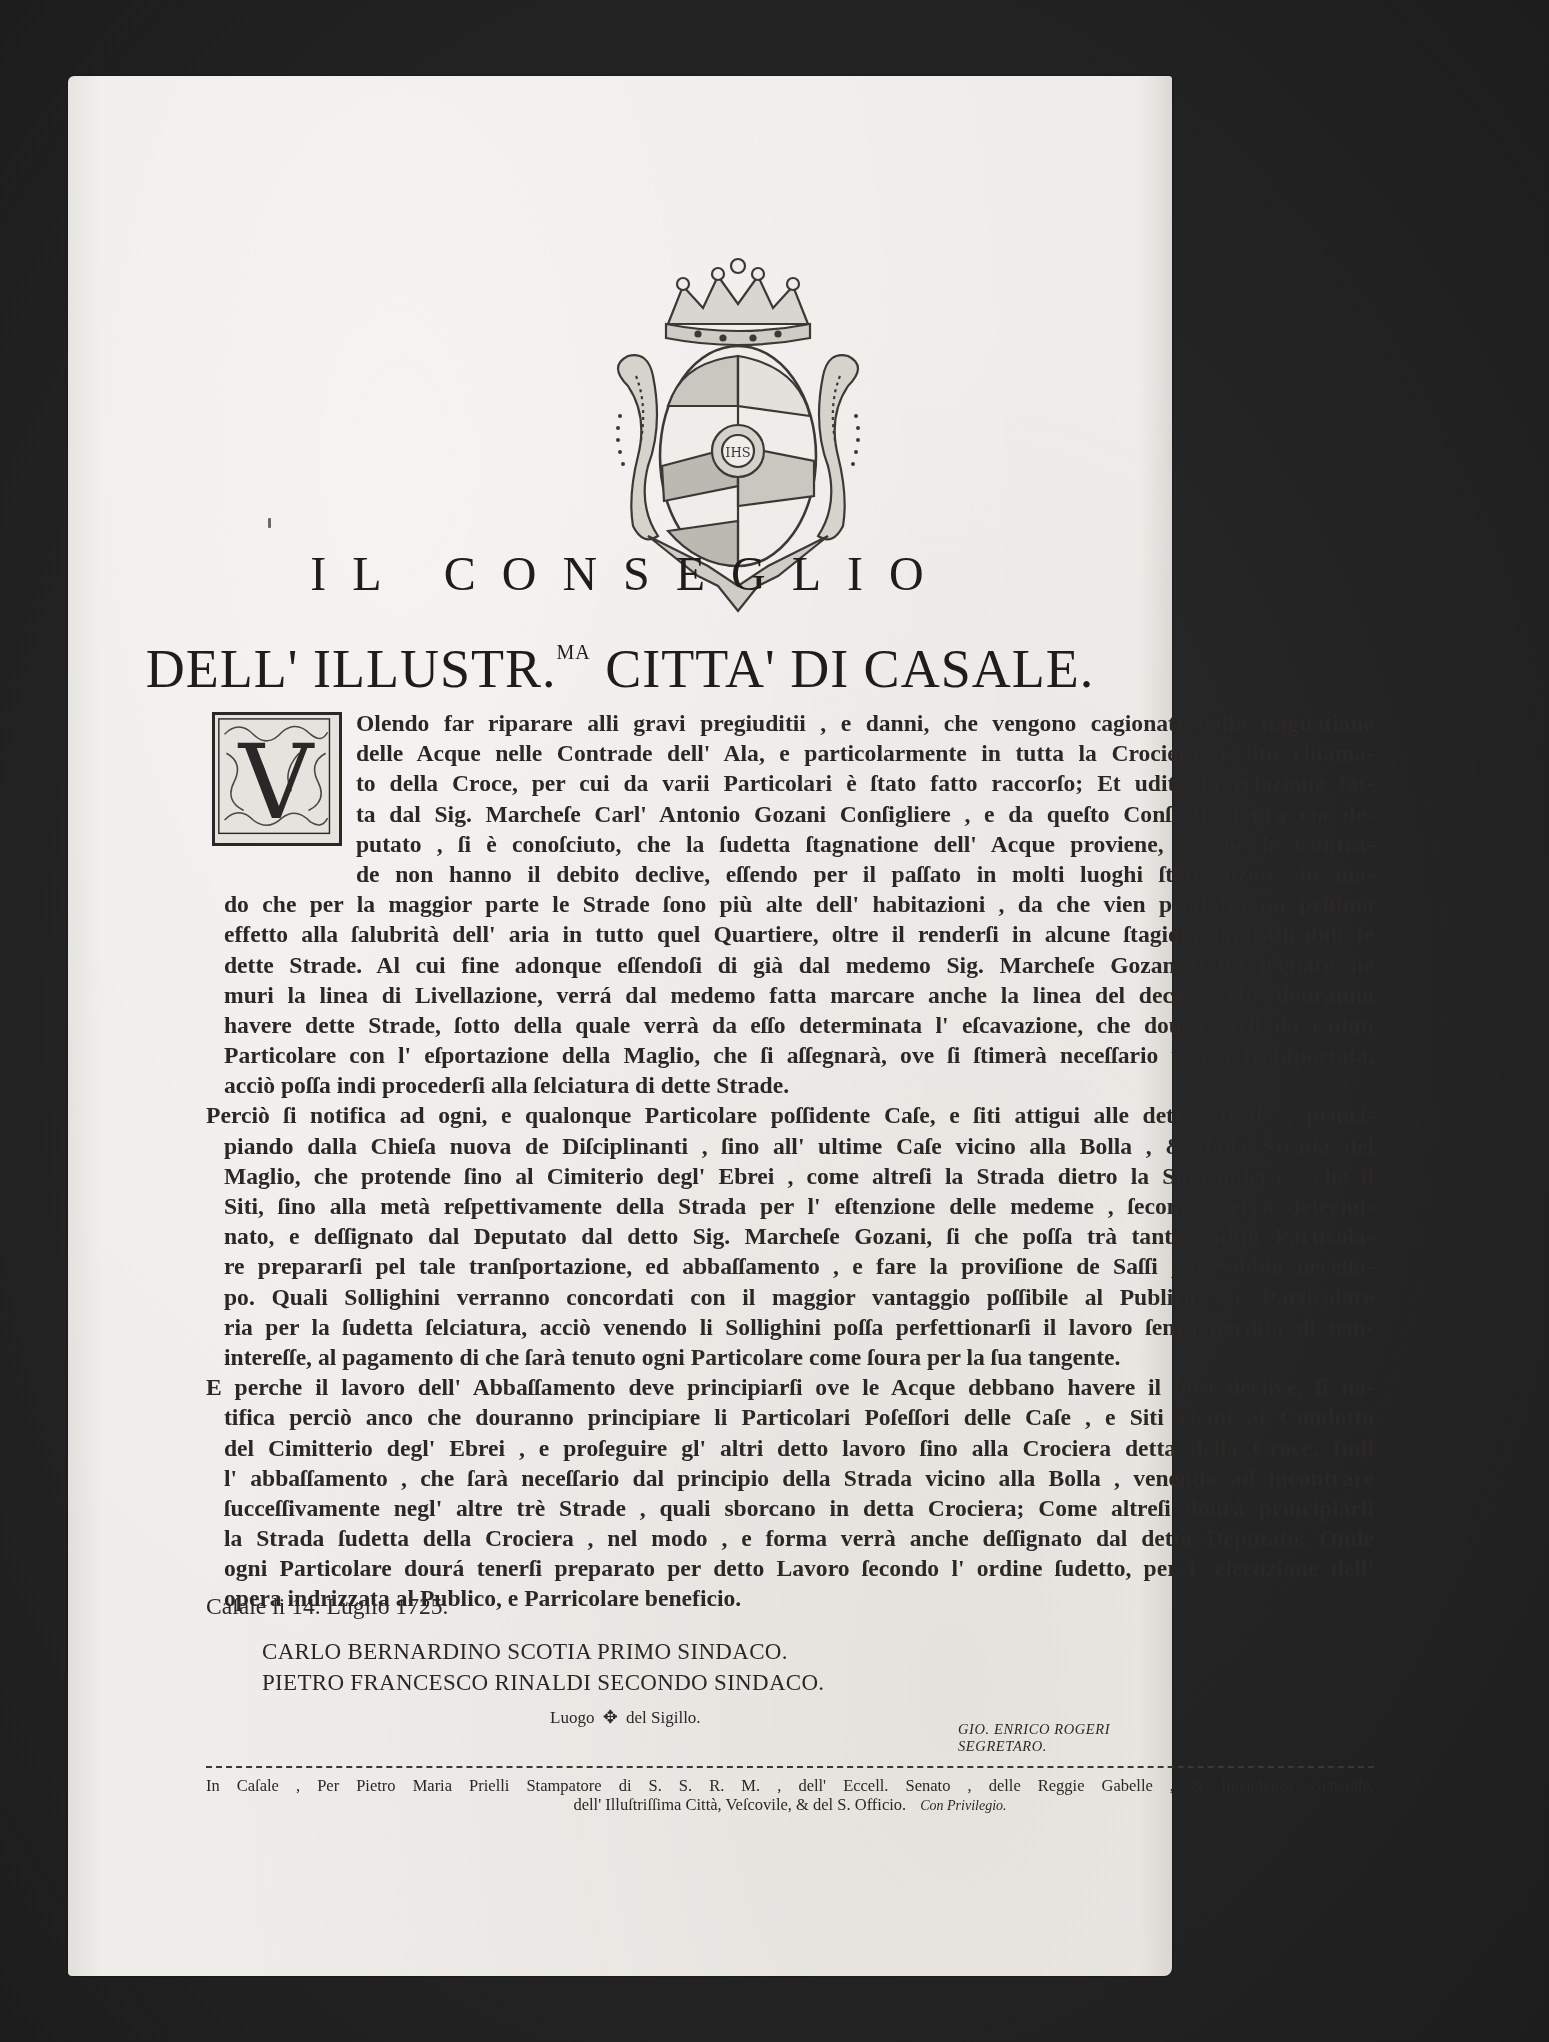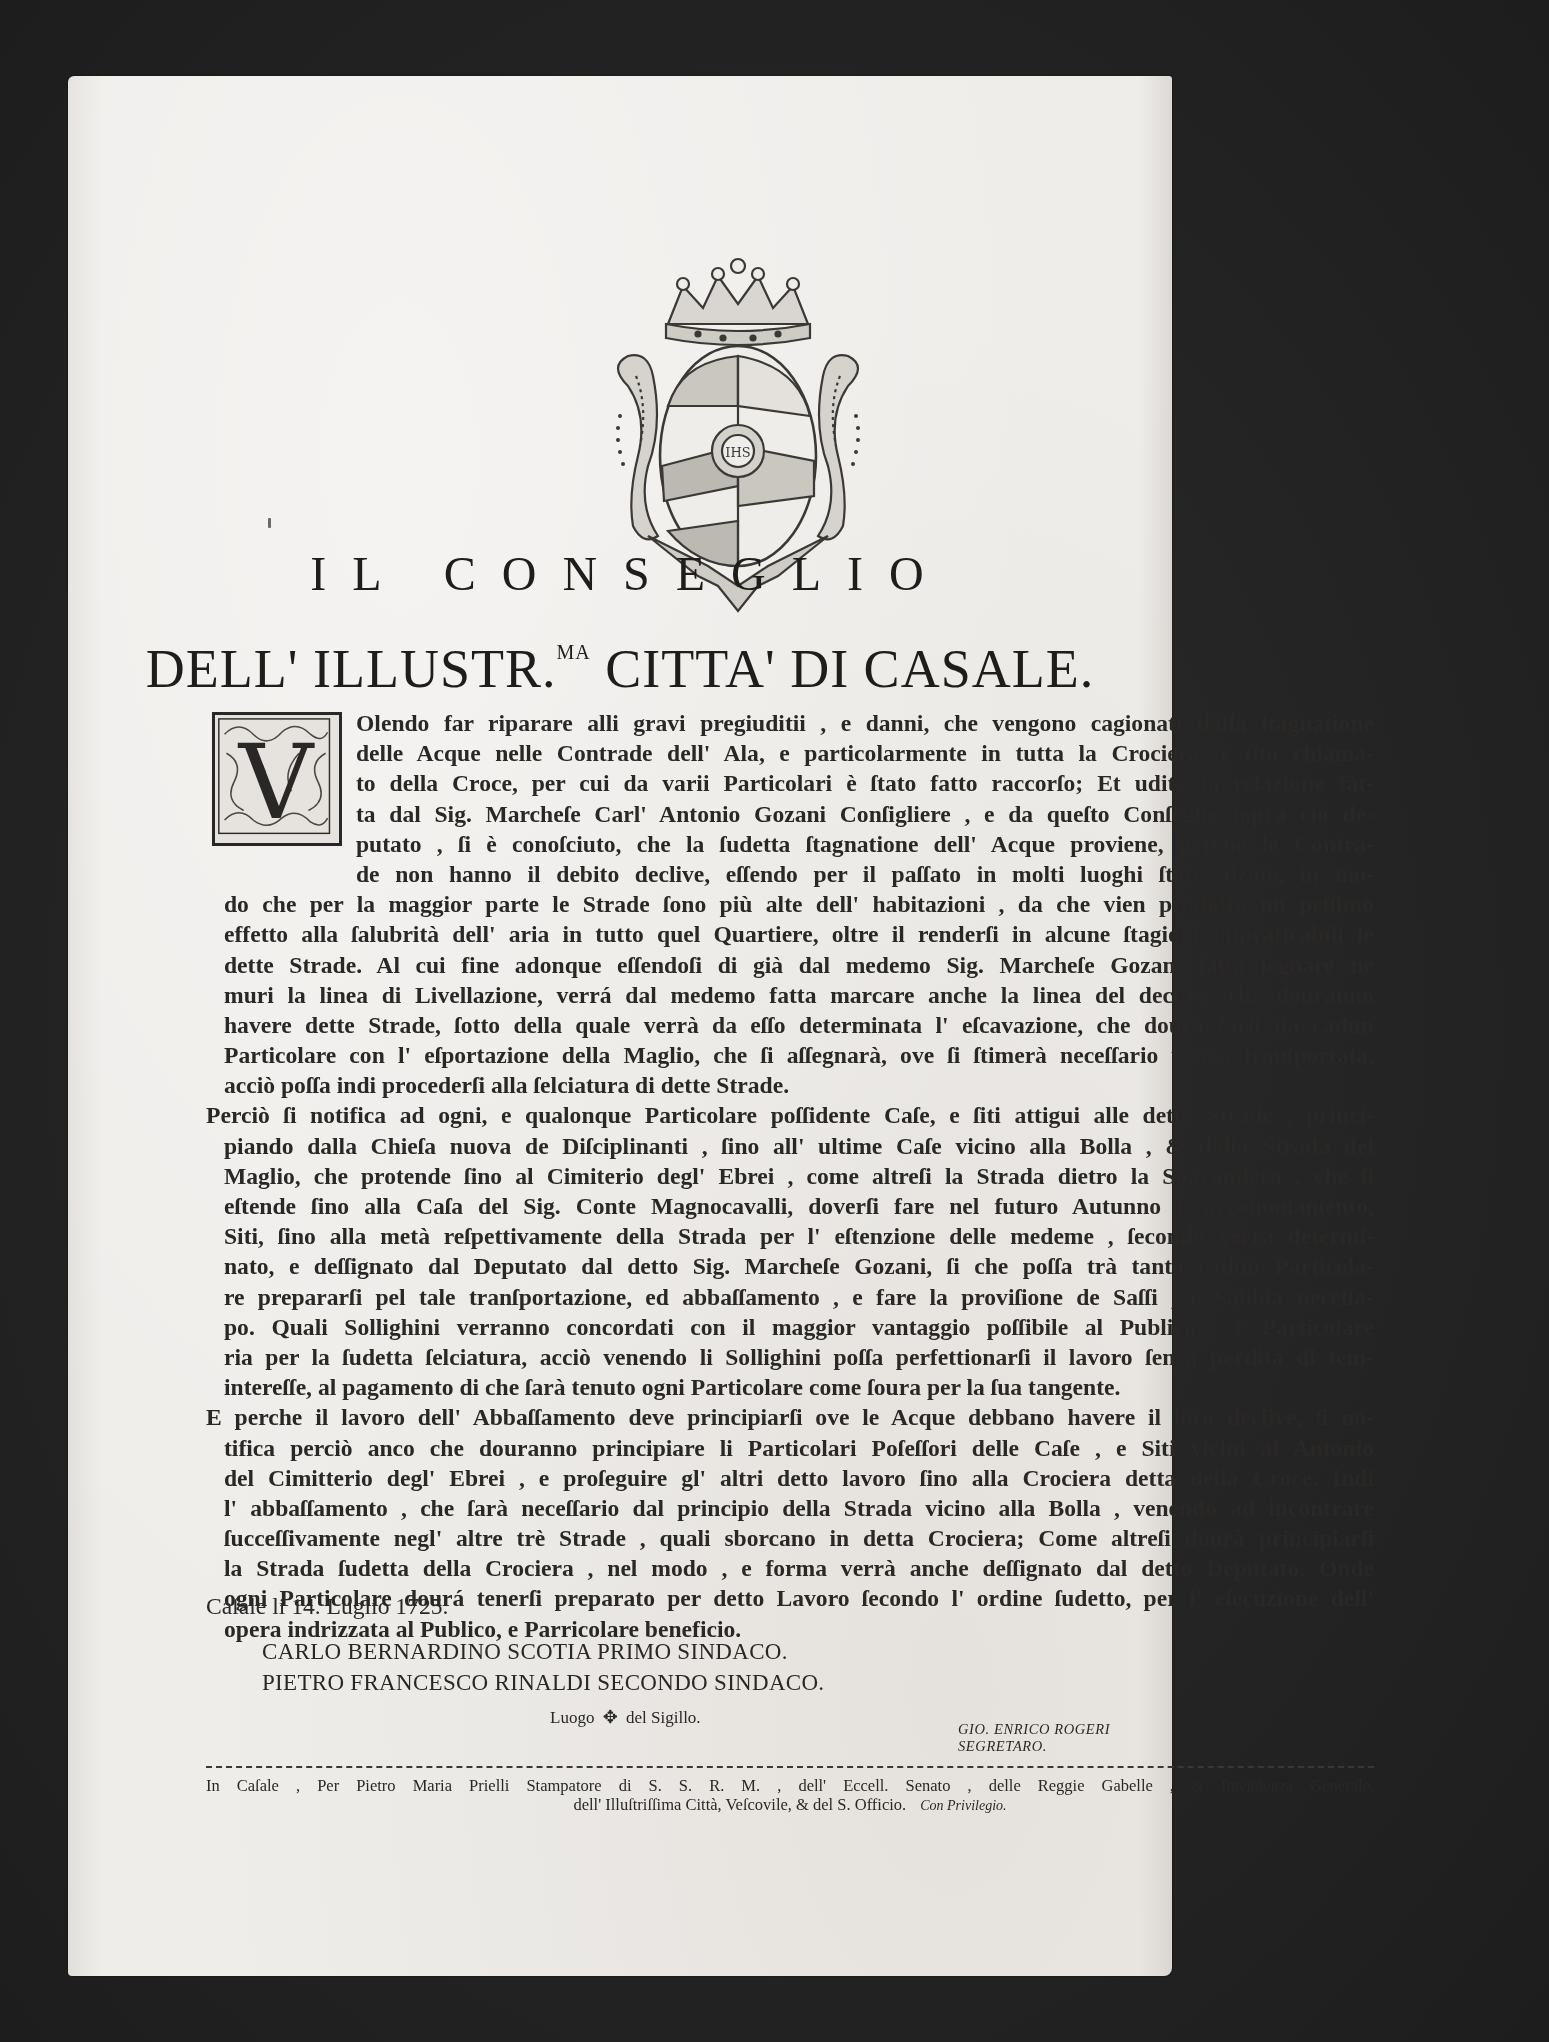--- a/index.html
+++ b/index.html
@@ -225,30 +225,29 @@
       <span class="line indent">effetto alla ſalubrità dell' aria in tutto quel Quartiere, oltre il renderſi in alcune ſtagioni impraticabili le</span>
       <span class="line indent">dette Strade. Al cui fine adonque eſſendoſi di già dal medemo Sig. Marcheſe Gozani fatta ſegnare ne</span>
       <span class="line indent">muri la linea di Livellazione, verrá dal medemo fatta marcare anche la linea del declive, che douranno</span>
       <span class="line indent">havere dette Strade, ſotto della quale verrà da eſſo determinata l' eſcavazione, che dourà farſi da cadun</span>
       <span class="line indent">Particolare con l' eſportazione della Maglio, che ſi aſſegnarà, ove ſi ſtimerà neceſſario venga tranſportata,</span>
       <span class="line indent last">acciò poſſa indi procederſi alla ſelciatura di dette Strade.</span>
 
       <span class="line hang">Perciò ſi notifica ad ogni, e qualonque Particolare poſſidente Caſe, e ſiti attigui alle dette Strade , princi-</span>
       <span class="line indent">piando dalla Chieſa nuova de Diſciplinanti , ſino all' ultime Caſe vicino alla Bolla , &amp; dalla Strada del</span>
       <span class="line indent">Maglio, che protende ſino al Cimiterio degl' Ebrei , come altreſi la Strada dietro la Sparandera , che ſi</span>
-      <span class="line indent">eſtende ſino alla Caſa del Sig. Conte Magnocavalli, doverſi fare nel futuro Autunno l' accomodamento,</span>
       <span class="line indent">Siti, ſino alla metà reſpettivamente della Strada per l' eſtenzione delle medeme , ſecondo verrà determi-</span>
       <span class="line indent">nato, e deſſignato dal Deputato dal detto Sig. Marcheſe Gozani, ſi che poſſa trà tanto cadun Particola-</span>
       <span class="line indent">re prepararſi pel tale tranſportazione, ed abbaſſamento , e fare la proviſione de Saſſi , e Sabbia neceſſa-</span>
       <span class="line indent">po. Quali Sollighini verranno concordati con il maggior vantaggio poſſibile al Publico , e Particolare</span>
       <span class="line indent">ria per la ſudetta ſelciatura, acciò venendo li Sollighini poſſa perfettionarſi il lavoro ſenza perdita di tem-</span>
       <span class="line indent last">intereſſe, al pagamento di che ſarà tenuto ogni Particolare come ſoura per la ſua tangente.</span>
 
       <span class="line hang">E perche il lavoro dell' Abbaſſamento deve principiarſi ove le Acque debbano havere il loro declive, ſi no-</span>
-      <span class="line indent">tifica perciò anco che douranno principiare li Particolari Poſeſſori delle Caſe , e Siti vicini al Antonio</span>
+      <span class="line indent">tifica perciò anco che douranno principiare li Particolari Poſeſſori delle Caſe , e Siti vicini al Condotto</span>
       <span class="line indent">del Cimitterio degl' Ebrei , e proſeguire gl' altri detto lavoro ſino alla Crociera detta della Croce. Indi</span>
       <span class="line indent">l' abbaſſamento , che ſarà neceſſario dal principio della Strada vicino alla Bolla , venendo ad incontrare</span>
       <span class="line indent">ſucceſſivamente negl' altre trè Strade , quali sborcano in detta Crociera; Come altreſi dourà principiarſi</span>
       <span class="line indent">la Strada ſudetta della Crociera , nel modo , e forma verrà anche deſſignato dal detto Deputato. Onde</span>
       <span class="line indent">ogni Particolare dourá tenerſi preparato per detto Lavoro ſecondo l' ordine ſudetto, per l' eſecuzione dell'</span>
       <span class="line indent last">opera indrizzata al Publico, e Parricolare beneficio.</span>
     </div>
 
     <div class="date">Caſale li 14. Luglio 1725.</div>
 

